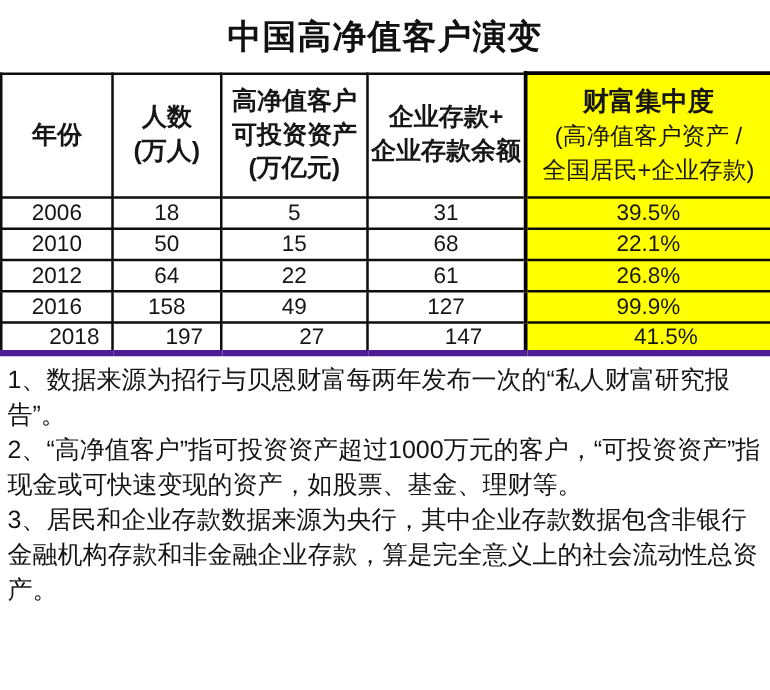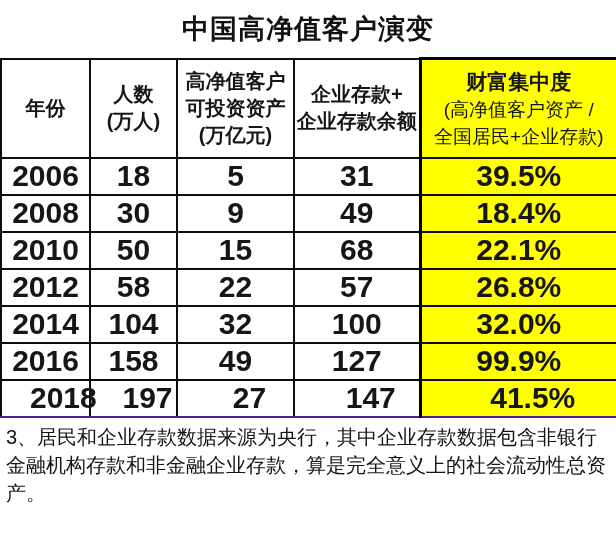--- a/index.html
+++ b/index.html
@@ -32,31 +32,31 @@
     padding: 0;
     color: #161616;
   }
   .tbl thead th {
     height: 99px;
     font-size: 20px;
     font-weight: bold;
     line-height: 27px;
   }
   .tbl tbody td {
-    height: 37px;
-    font-size: 30px;
-    font-weight: bold;
+    height: 25px;
+    font-size: 18px;
+    font-weight: normal;
   }
   .hl {
     background: #FFFF00;
     border-left: 3px solid #000000 !important;
     border-right: 2px solid #000000;
   }
   thead .hl { border-top: 3px solid #000000; }
-  tbody tr:last-child td { border-bottom: 2px solid #4c1d95; padding-left: 28px; }
+  tbody tr:last-child td { border-bottom: 5px solid #4c1d95; padding-left: 28px; }
   td.hl { font-weight: bold; font-size: 22px; }
   .hl-title { font-size: 21px; font-weight: bold; line-height: 28px; margin-top: 2px; }
   .hl-sub { font-size: 19px; font-weight: normal; line-height: 27px; text-align: center; }
 
   .notes {
     padding: 5px 7px 0 6px;
     font-size: 20px;
     line-height: 28px;
     color: #141414;
   }
@@ -104,61 +104,49 @@
     </thead>
     <tbody>
       <tr>
         <td>2006</td>
         <td>18</td>
         <td>5</td>
         <td>31</td>
         <td class="hl">39.5%</td>
       </tr>
       <tr>
-        <td>2008</td>
-        <td>30</td>
-        <td>9</td>
-        <td>49</td>
-        <td class="hl">18.4%</td>
-      </tr>
-      <tr>
         <td>2010</td>
         <td>50</td>
         <td>15</td>
         <td>68</td>
         <td class="hl">22.1%</td>
       </tr>
       <tr>
         <td>2012</td>
-        <td>58</td>
+        <td>64</td>
         <td>22</td>
-        <td>57</td>
+        <td>61</td>
         <td class="hl">26.8%</td>
-      </tr>
-      <tr>
-        <td>2014</td>
-        <td>104</td>
-        <td>32</td>
-        <td>100</td>
-        <td class="hl">32.0%</td>
       </tr>
       <tr>
         <td>2016</td>
         <td>158</td>
         <td>49</td>
         <td>127</td>
         <td class="hl">99.9%</td>
       </tr>
       <tr>
         <td>2018</td>
         <td>197</td>
         <td>27</td>
         <td>147</td>
         <td class="hl">41.5%</td>
       </tr>
     </tbody>
   </table>
 
   <div class="notes">
+    <div>1、数据来源为招行与贝恩财富每两年发布一次的“私人财富研究报告”。</div>
+    <div>2、“高净值客户”指可投资资产超过1000万元的客户，“可投资资产”指现金或可快速变现的资产，如股票、基金、理财等。</div>
     <div>3、居民和企业存款数据来源为央行，其中企业存款数据包含非银行金融机构存款和非金融企业存款，算是完全意义上的社会流动性总资产。</div>
   </div>
 
 </div>
 
 </body></html>

